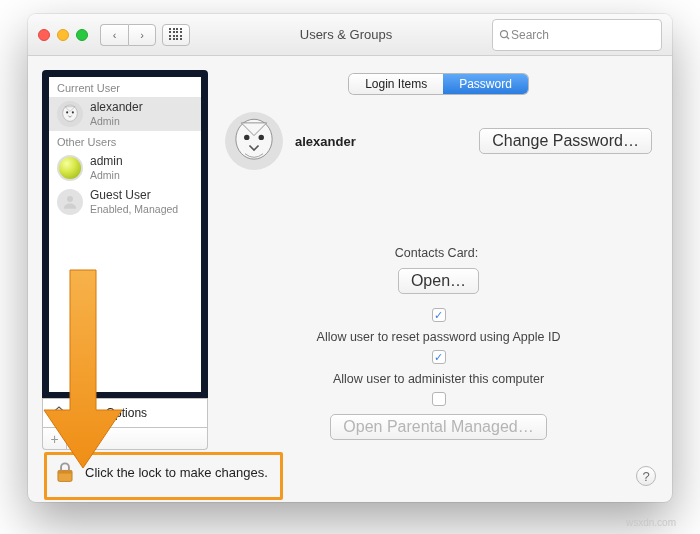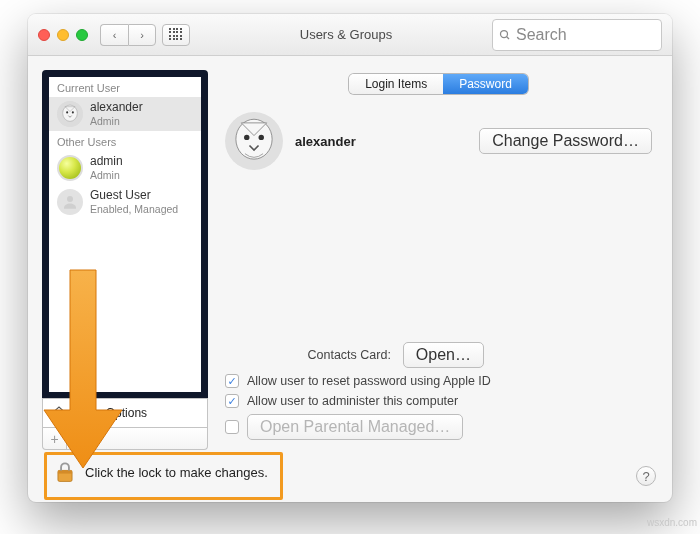--- a/index.html
+++ b/index.html
@@ -58,21 +58,21 @@
   display:grid; grid-template-columns:repeat(4,2px); grid-template-rows:repeat(4,2px);
   gap:1.5px;
 }
 .grid-dots span { background:#555; }
 .title { position:absolute; left:0; right:8px; text-align:center; font-size:13px; color:#4a4a4a; pointer-events:none; }
 .search {
   margin-left:auto;
   width:170px; height:32px;
   border:1px solid #c8c8c8; border-radius:4px;
   background:#fff; display:flex; align-items:center;
-  padding:0 6px; gap:5px; color:#8a8a8a; font-size:16px;
+  padding:0 6px; color:#8a8a8a; font-size:12px;
 }
 .content {
   display:flex;
   height: calc(100% - 42px - 52px);
   padding: 14px 14px 0 14px;
   gap: 11px;
 }
 .sidebar {
   width: 166px;
   display:flex; flex-direction:column;
@@ -145,21 +145,21 @@
   padding:3px 12px; font-size:16px; color:#333;
   white-space:nowrap;
 }
 .btn.disabled { color:#b5b5b5; }
 .spacer { flex:1; }
 .form {
   margin-top:auto;
   padding: 0 6px 4px 6px;
   font-size:12.5px; color:#444;
 }
-.form-row { display:flex; align-items:center; gap:8px; margin:6px 0; }
+.form-row { display:flex; align-items:center; gap:8px; margin:6px 0;flex-direction:column; }
 .form-row label { white-space:nowrap; }
 .chk { width:14px; height:14px; border:1px solid #b5b5b5; border-radius:3px; background:#fff; display:inline-flex; align-items:center; justify-content:center; font-size:11px; color:#3a7fe0; }
 .chk.unchecked { color:transparent; }
 .contacts-label { text-align:right; flex:1; margin-right:4px; }
 .footer {
   height:52px;
   display:flex; align-items:center;
   padding:0 16px;
   gap:10px;
 }
@@ -178,21 +178,21 @@
   display:flex; align-items:center; justify-content:center;
   font-size:13px; color:#6b6b6b;
 }
 
 .arrow {
   position:absolute;
   left:30px; top:260px;
   pointer-events:none;
 }
 .watermark {
-  position:absolute; right:3px; bottom:6px;
+  position:absolute; right:24px; bottom:6px;
   font-size:10px; color:#c8c8c8;
 }
 </style>
 </head>
 <body>
 
 <div class="shadow-wrap">
 
   <div class="titlebar">
     <div class="traffic">

